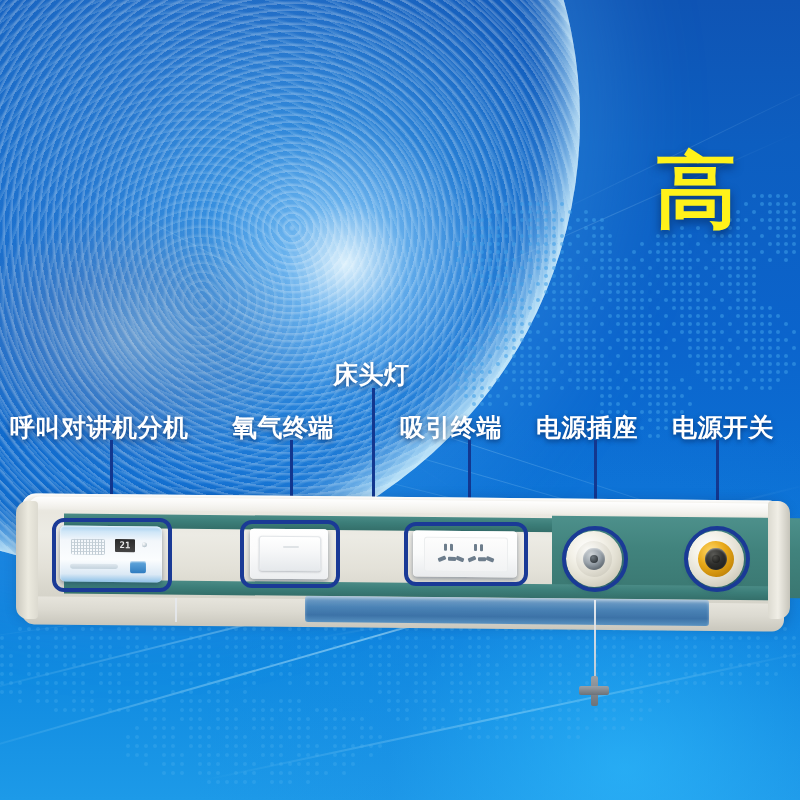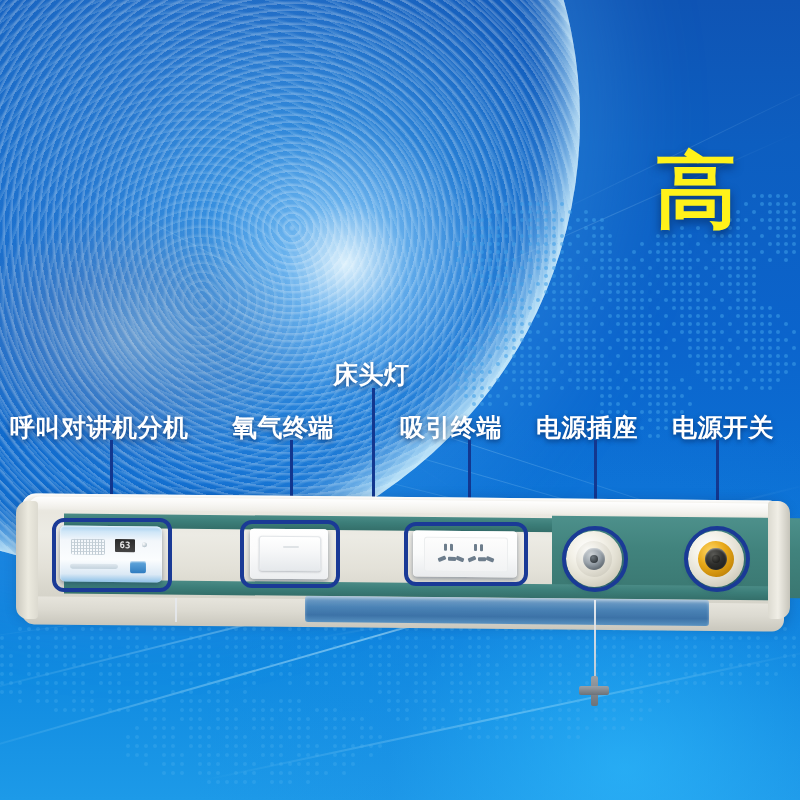--- a/index.html
+++ b/index.html
@@ -1983,21 +1983,21 @@
     <div class="teal-block"></div>
     <div class="stripe bot"></div>
     <div class="panel-lowrail"></div>
     <div class="rail-blue"></div>
     <div class="panel-endcap"></div>
     <div class="panel-endcap right"></div>
   </div>
 
   <div class="intercom">
     <div class="ic-grille"></div>
-    <div class="ic-display">63</div>
+    <div class="ic-display">21</div>
     <div class="ic-dot"></div>
     <div class="ic-slot"></div>
     <div class="ic-btn"></div>
   </div>
 
   <div class="switch">
     <div class="switch-rocker">
       <div class="switch-tick"></div>
     </div>
   </div>

